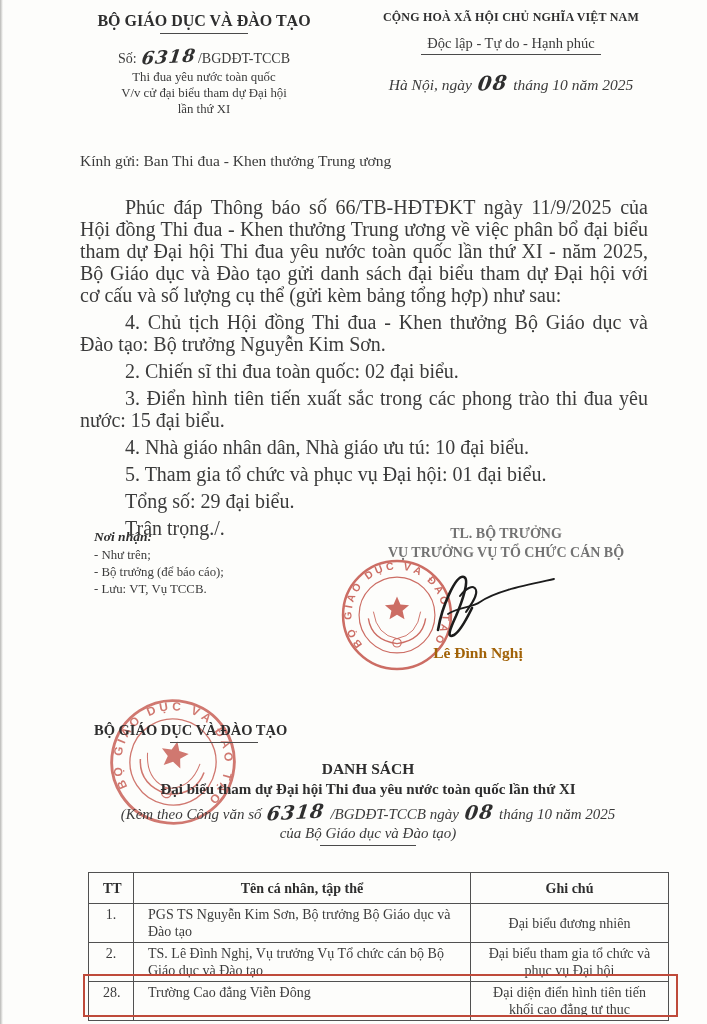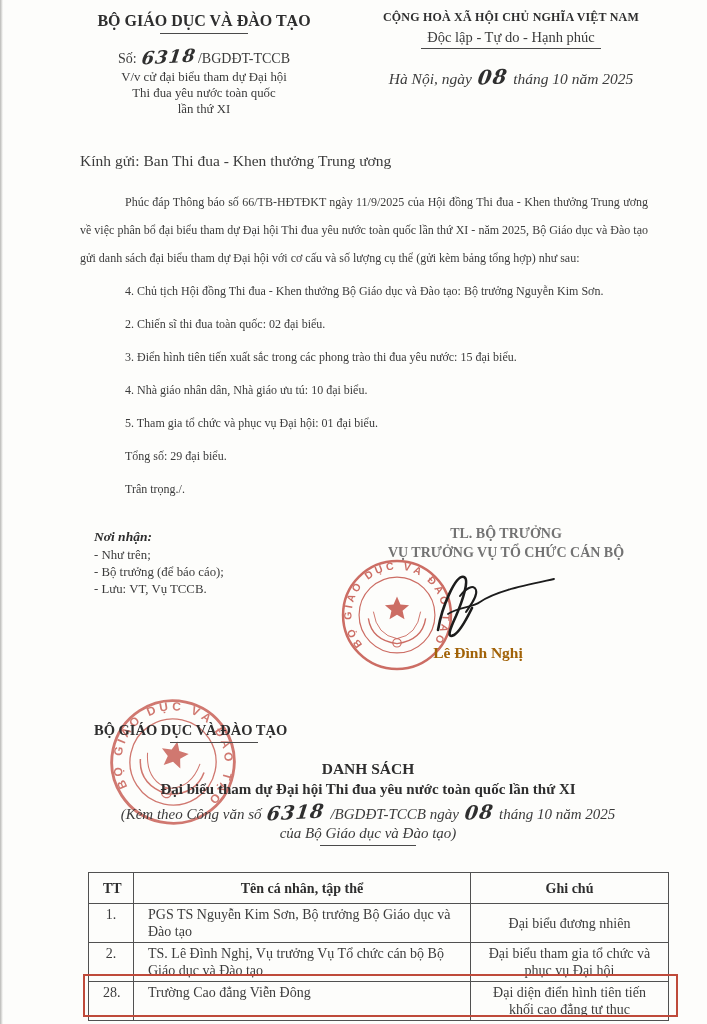--- a/index.html
+++ b/index.html
@@ -29,26 +29,26 @@
   }
 
   
   .hdr-left{position:absolute;left:88px;top:12px;width:232px;text-align:center;}
   .org-rule{width:88px;border-top:1.4px solid #4a4a4a;margin:3px auto 0;}
   .doc-number{margin-top:12px;font-size:14px;}
   .subject{margin-top:2px;font-size:12.8px;line-height:16px;}
 
   .hdr-right{position:absolute;left:328px;top:10px;width:366px;text-align:center;}
   .hdr-right .country{font-size:12px;letter-spacing:.2px;}
-  .motto{display:inline-block;font-size:14.5px;margin-top:4px;padding:0 6px 2px;border-bottom:1.5px solid #4a4a4a;}
+  .motto{display:inline-block;font-size:14.5px;margin-top:10px;padding:0 6px 2px;border-bottom:1.5px solid #4a4a4a;}
   .date-line{margin-top:16px;font-size:15.5px;font-style:italic;}
 
   
   .salutation{position:absolute;left:80px;top:152px;width:568px;text-align:left;font-size:15.5px;}
-  .letter-body{position:absolute;left:80px;top:188px;width:568px;font-size:12px;line-height:28px;text-align:justify;}
+  .letter-body{position:absolute;left:80px;top:196px;width:568px;font-size:20px;line-height:22px;text-align:justify;}
   .letter-body p{margin:0 0 5px;text-indent:45px;}
 
   
   .recipients{position:absolute;left:94px;top:528px;font-size:12.8px;line-height:17px;}
   .recipients .rtitle{font-size:13.5px;font-weight:700;font-style:italic;color:#2e2e2e;margin-bottom:2px;}
   .sig-head{position:absolute;left:330px;top:524px;width:352px;text-align:center;font-weight:700;color:#737373;font-size:14px;line-height:19px;}
   .sig-name{position:absolute;left:388px;top:644px;width:180px;text-align:center;font-weight:700;color:#a16207;font-size:15.5px;}
   .seal{position:absolute;opacity:.85;}
   .seal-1{left:338px;top:556px;width:118px;height:118px;}
   .seal-2{left:106px;top:695px;width:134px;height:134px;transform:rotate(12deg);opacity:.78;}
@@ -91,22 +91,22 @@
 <div class="page">
 
   <div class="hdr-left">
     <div class="bold">BỘ GIÁO DỤC VÀ ĐÀO TẠO</div>
     <div class="org-rule"></div>
     <div class="doc-number">
       <span>Số:</span>
       <span class="hand">6318</span><span>/BGDĐT-TCCB</span>
     </div>
     <div class="subject">
+      <div>Thi đua yêu nước toàn quốc</div>
       <div>V/v cử đại biểu tham dự Đại hội</div>
-      <div>Thi đua yêu nước toàn quốc</div>
       <div>lần thứ XI</div>
     </div>
   </div>
 
   <div class="hdr-right">
     <div class="country bold">CỘNG HOÀ XÃ HỘI CHỦ NGHĨA VIỆT NAM</div>
     <div><span class="motto">Độc lập - Tự do - Hạnh phúc</span></div>
     <div class="date-line">
       <span>Hà Nội, ngày</span>
       <span class="hand">08</span>

